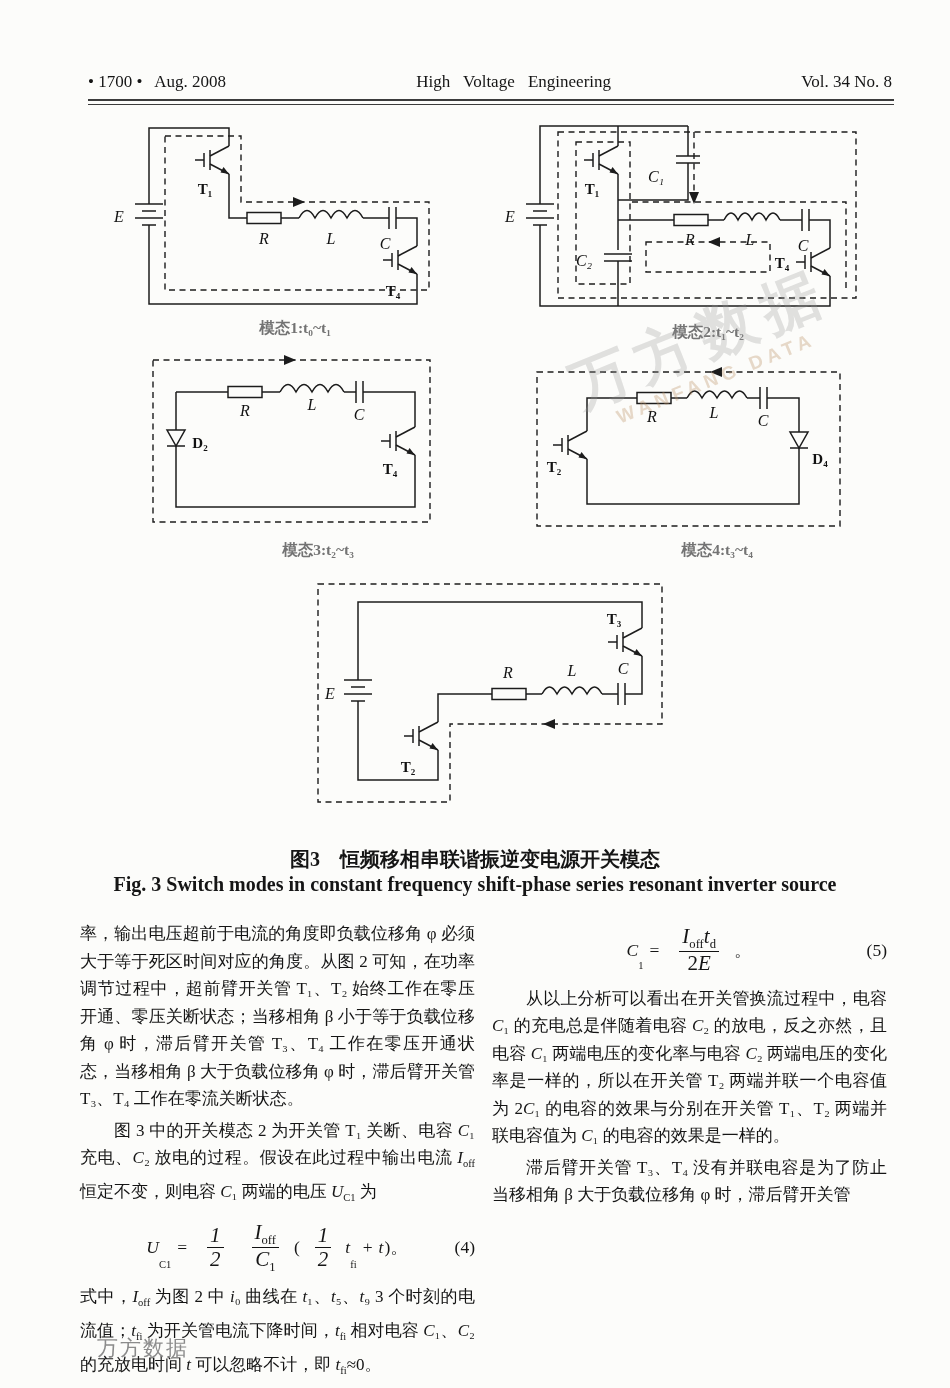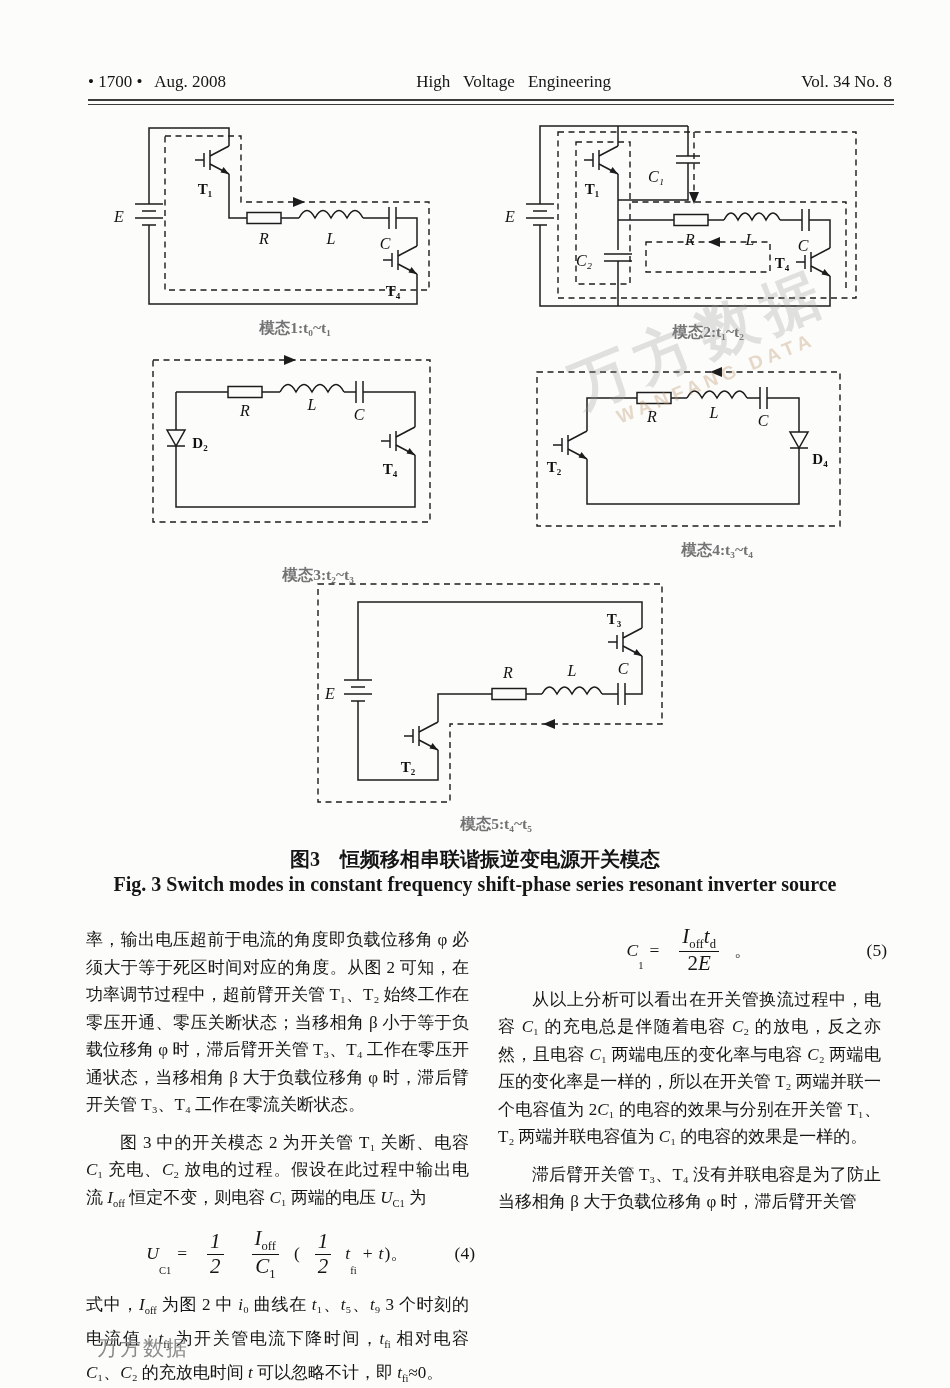--- a/index.html
+++ b/index.html
@@ -21,21 +21,21 @@
   .ah{fill:#1c1c1c;stroke:none;}
   text.lbl-var{font-family:"Liberation Serif","DejaVu Serif",serif;font-style:italic;font-size:16px;fill:#111;text-anchor:middle;}
   text.lbl-dev{font-family:"Liberation Serif","DejaVu Serif",serif;font-weight:bold;font-size:15px;fill:#111;text-anchor:middle;}
   .mode-caption{position:absolute;text-align:center;font-size:15.5px;font-weight:600;color:#737373;}
   .fig-caption-zh{position:absolute;left:0;width:100%;top:846px;text-align:center;font-weight:bold;font-size:20px;}
   .fig-caption-en{position:absolute;left:0;width:100%;top:873px;text-align:center;font-weight:bold;font-size:20px;}
   
   .col{position:absolute;top:916px;width:403px;font-size:17px;line-height:27.5px;text-align:justify;}
   .col-left{left:76px;}
   .col-right{left:488px;}
-  .col p{margin:10px;}
+  .col p{margin:4px;}
   .col p.indent{text-indent:2em;}
   .col sub{font-size:0.62em;}
   
   .equation{position:relative;display:flex;justify-content:center;align-items:center;margin:9px 0;min-height:46px;font-size:17.5px;}
   .eq-body{display:inline-flex;align-items:center;font-style:italic;}
   .eq-body sub{font-size:0.6em;font-style:normal;align-self:flex-end;transform:translateY(4px);}
   .eq-op{margin:0 6px;font-style:normal;}
   .frac{display:inline-flex;flex-direction:column;align-items:center;margin:0 14px;line-height:1.12;font-size:21px;}
   .frac .fnum{border-bottom:1.3px solid #111;padding:0 3px;text-align:center;}
   .frac .fden{padding:0 3px;text-align:center;}
@@ -165,21 +165,21 @@
       <path class="w" d="M216,46 H228 M235,46 H287 V81"></path>
       <path class="comp" d="M228,35 V57 M235,35 V57"></path>
       <use href="#igbt" x="273" y="95"></use>
       <text class="lbl-dev" x="72" y="102">D₂</text>
       <text class="lbl-var" x="117" y="70">R</text>
       <text class="lbl-var" x="184" y="64">L</text>
       <text class="lbl-var" x="231" y="74">C</text>
       <text class="lbl-dev" x="262" y="128">T₄</text>
     </svg>
   </div>
-  <div class="mode-caption" style="left:128px;top:565px;width:380px;">模态3:t₂~t₃</div>
+  <div class="mode-caption" style="left:128px;top:540px;width:380px;">模态3:t₂~t₃</div>
 
   <div class="circuit" style="left:522px;top:350px;width:390px;height:192px;">
     <svg viewBox="0 0 390 192">
       <g>
         <path class="dash" d="M15,22 H318 V176 H15 Z"></path>
         <polygon class="ah" points="200,17 200,27 188,22"></polygon>
       </g>
       <use href="#igbt" x="51" y="95"></use>
       <path class="w" d="M65,81 V48 H115"></path>
       <rect class="comp" x="115" y="42.5" width="34" height="11"></rect>
@@ -222,21 +222,20 @@
       <use href="#igbt" x="128" y="160"></use>
       <path class="w" d="M142,174 V204 H62 V125"></path>
       <text class="lbl-var" x="34" y="123">E</text>
       <text class="lbl-dev" x="318" y="48">T₃</text>
       <text class="lbl-var" x="212" y="102">R</text>
       <text class="lbl-var" x="276" y="100">L</text>
       <text class="lbl-var" x="327" y="98">C</text>
       <text class="lbl-dev" x="112" y="196">T₂</text>
     </svg>
   </div>
-  <div class="mode-caption" style="left:296px;top:814px;width:400px;">模态5:t₄~t₅</div>
 
   <div class="fig-caption-zh">图3　恒频移相串联谐振逆变电源开关模态</div>
   <div class="fig-caption-en">Fig. 3   Switch modes in constant frequency shift-phase series resonant inverter source</div>
 
   <div class="watermark">
     <div class="wm-zh">万方数据</div>
     <div class="wm-en">WANFANG DATA</div>
   </div>
 
   <div class="col col-left">

